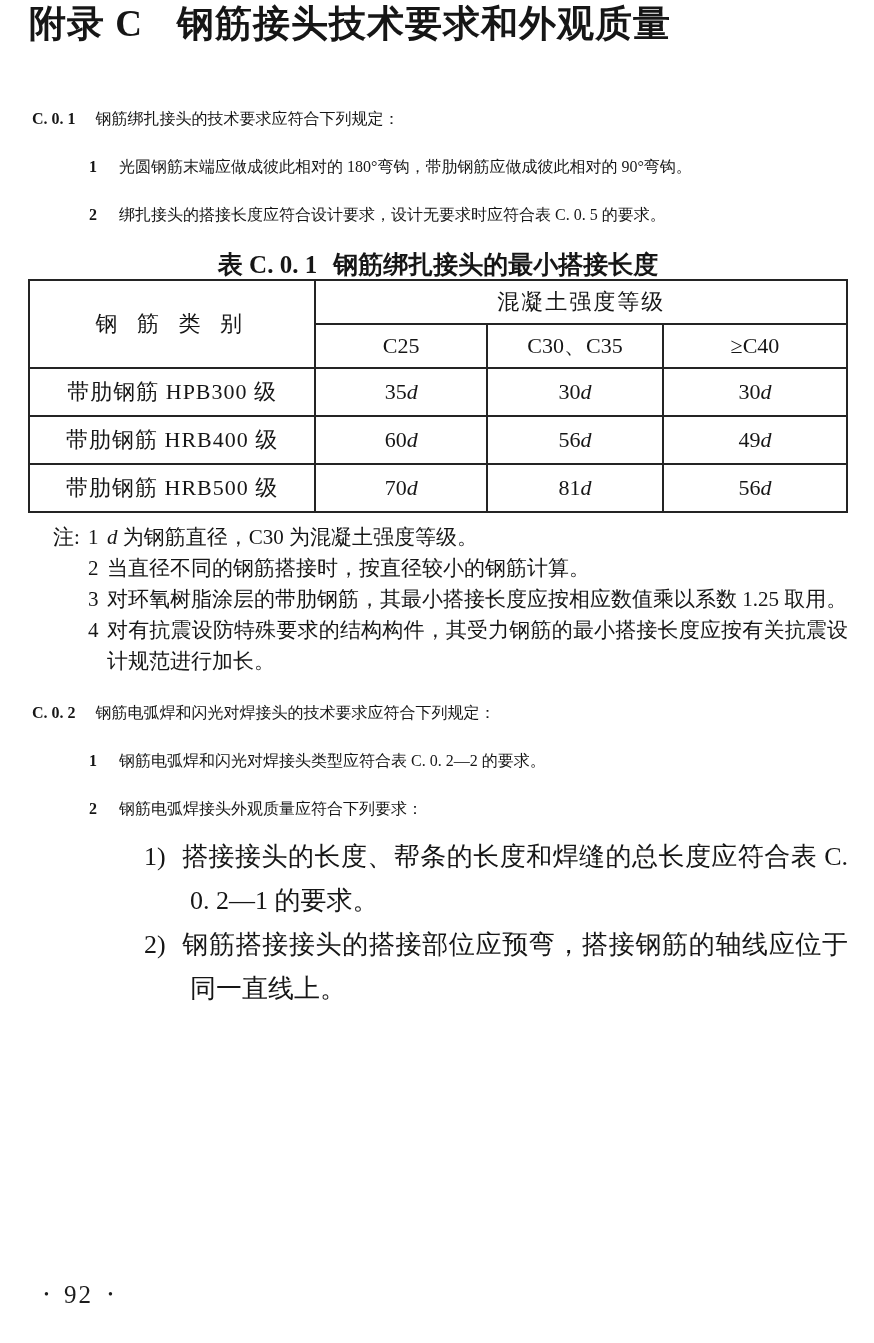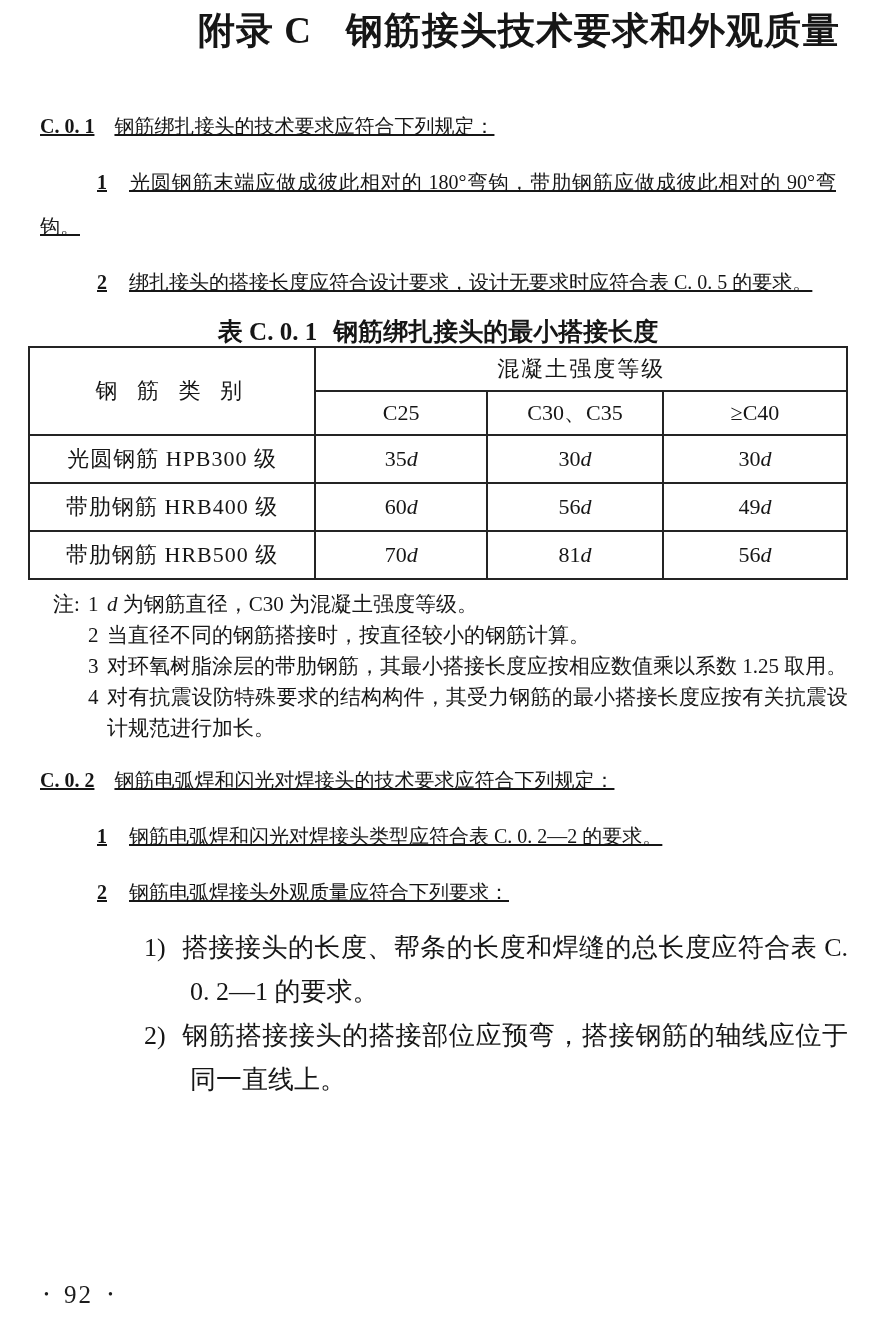--- a/index.html
+++ b/index.html
@@ -10,33 +10,33 @@
     margin: 0 auto;
     overflow: hidden;
     font-family: "Liberation Serif", "DejaVu Serif", serif;
     color: #161616;
     box-sizing: border-box;
   }
   .content { padding: 0 26px 0 28px; }
 
   
   .doc-title {
-    margin: 8px; 
-    text-align: right;
+    margin: 1px; 
+    text-align: left;
     font-size: 37px; font-weight: 700;
     letter-spacing: 1px;
     line-height: 46px;
   }
   .title-label { margin-right: 34px; }
 
   
   .clause-block { margin-top: 50px; }
   .para {
-    font-size: 20px; line-height: 44px;
-    margin: 12px; text-align: justify; text-decoration: underline;
+    font-size: 16px; line-height: 44px;
+    margin: 4px; text-align: justify;
   }
   .num-label { font-weight: 700; }
   .clause-num { margin-right: 20px; }
   .item-num { margin-left: 57px; margin-right: 22px; }
 
   
   .table-caption {
     margin-top: 14px;
     text-align: center;
     font-size: 25px; font-weight: 700;
@@ -124,21 +124,21 @@
         <tr>
           <td class="cat-head" rowspan="2">钢 筋 类 别</td>
           <td class="group-head" colspan="3">混凝土强度等级</td>
         </tr>
         <tr>
           <td class="sub-head">C25</td>
           <td class="sub-head">C30、C35</td>
           <td class="sub-head">≥C40</td>
         </tr>
         <tr class="data-row">
-          <td class="cat-cell">光圆钢筋 HPB300 级</td>
+          <td class="cat-cell">带肋钢筋 HPB300 级</td>
           <td><span>35</span><i class="unit">d</i></td>
           <td><span>30</span><i class="unit">d</i></td>
           <td><span>30</span><i class="unit">d</i></td>
         </tr>
         <tr class="data-row">
           <td class="cat-cell">带肋钢筋 HRB400 级</td>
           <td><span>60</span><i class="unit">d</i></td>
           <td><span>56</span><i class="unit">d</i></td>
           <td><span>49</span><i class="unit">d</i></td>
         </tr>

